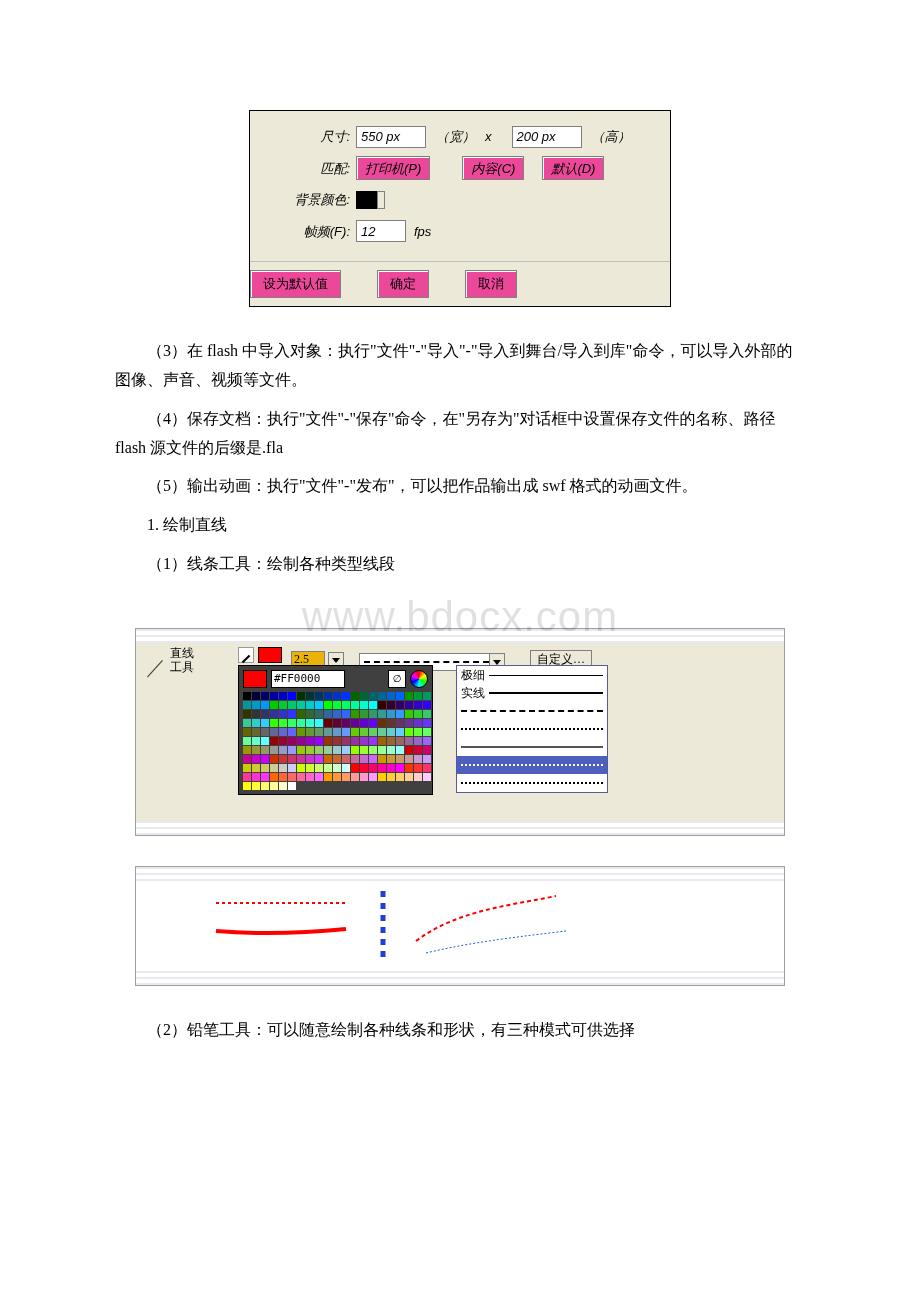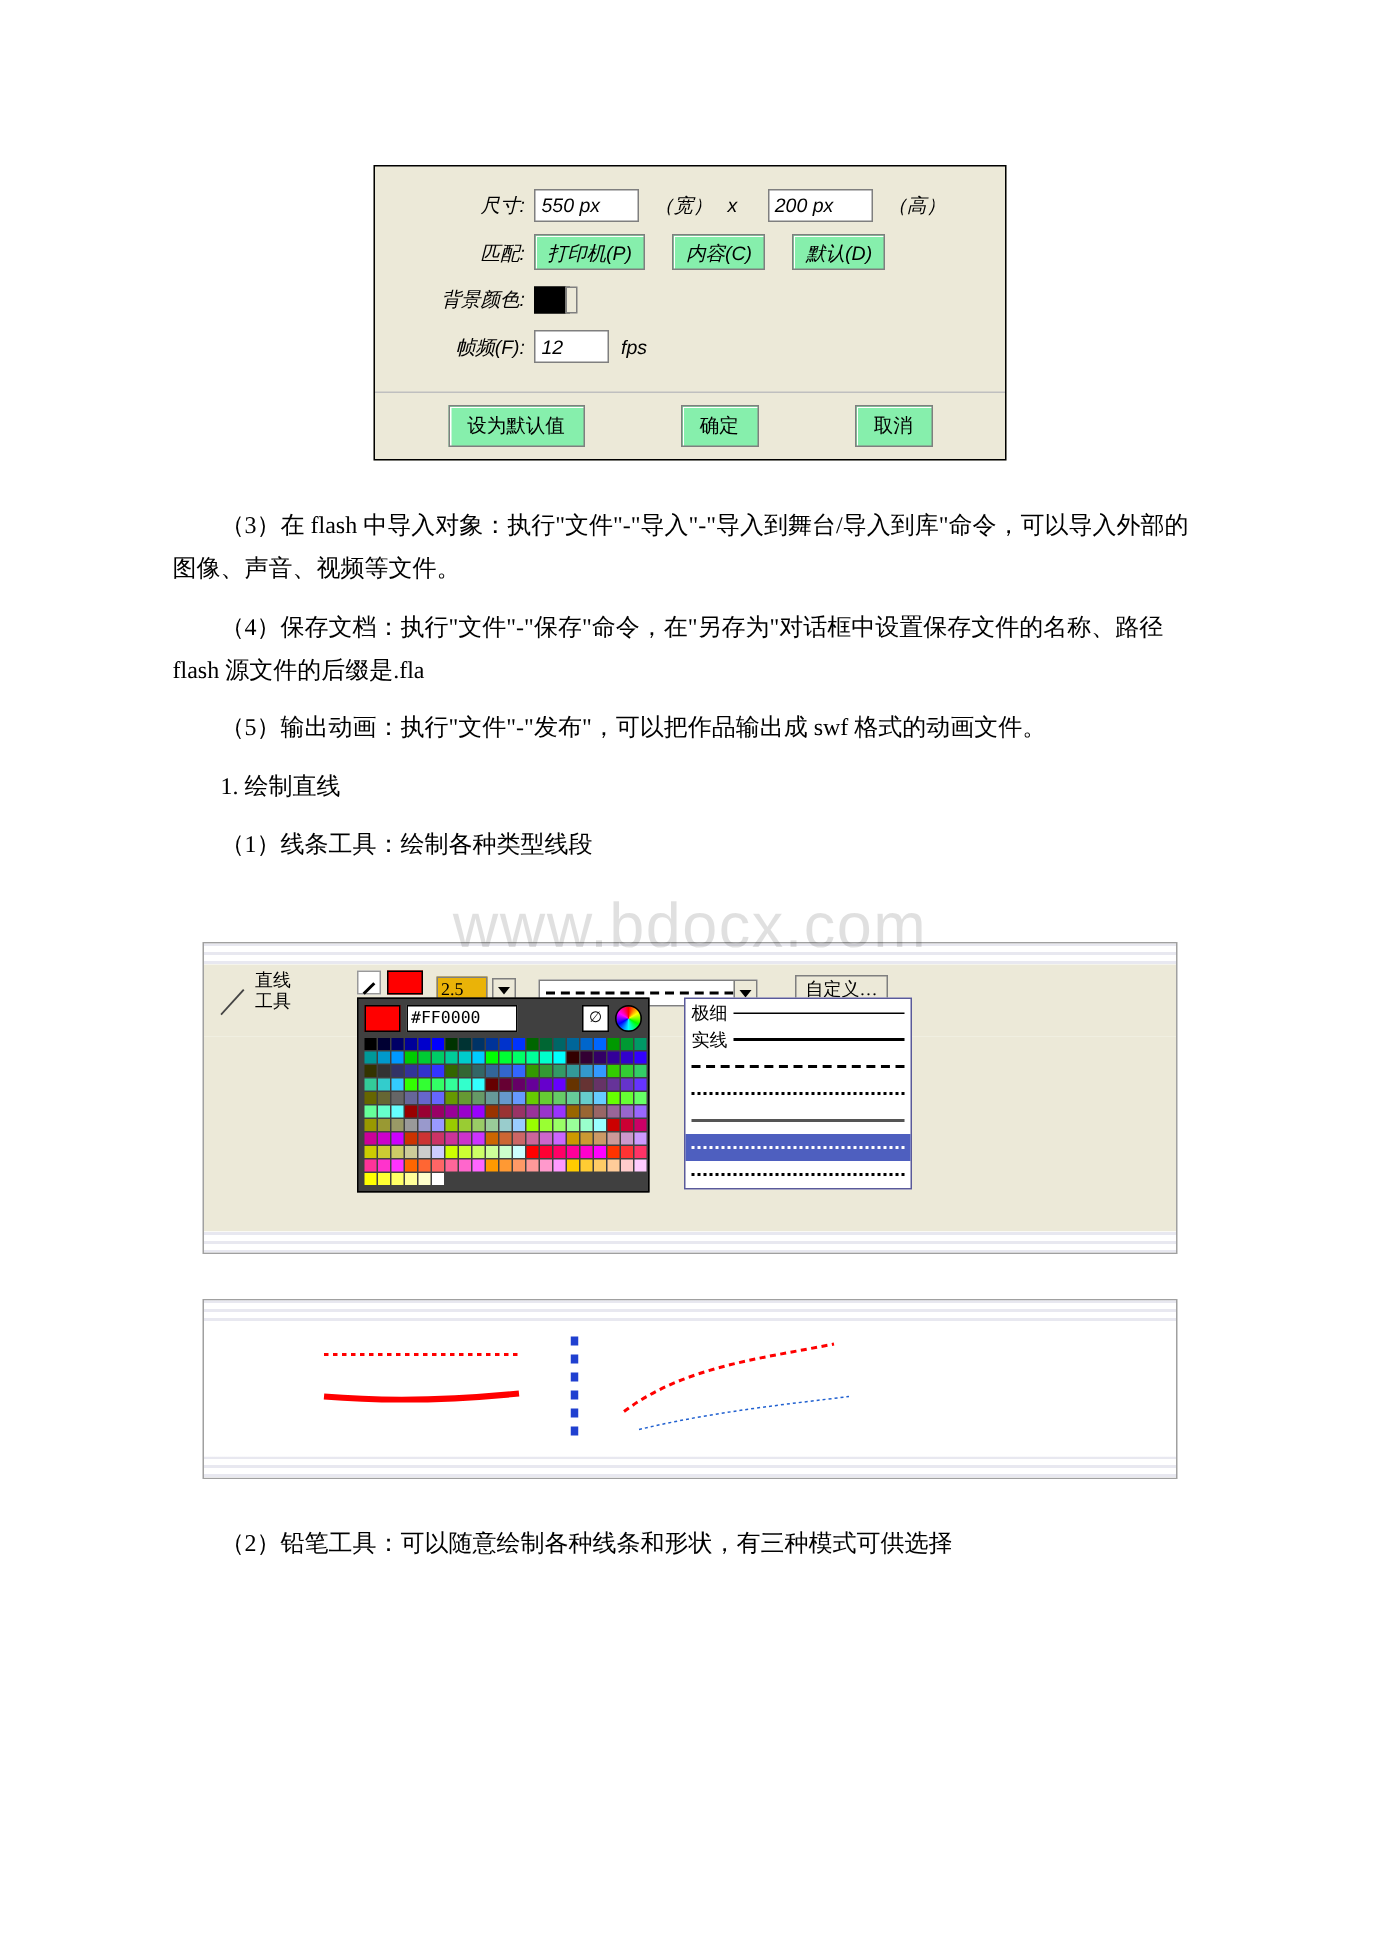--- a/index.html
+++ b/index.html
@@ -48,21 +48,21 @@
   .inbox {
     background: #fff;
     border: 1px solid #7f7f7f;
     padding: 1px 4px;
     height: 18px;
     display: inline-flex;
     align-items: center;
   }
   .btn {
     border: 1px solid #7f7f7f;
-    background: #86efac;
+    background: #ec4899;
     padding: 1px 8px;
     height: 20px;
     display: inline-flex;
     align-items: center;
     box-shadow: inset 1px 1px 0 #fff;
   }
   .btn-big {
     padding: 2px 12px;
     height: 22px;
   }
@@ -102,22 +102,21 @@
     margin-left: 6px;
   }
   .tri-down {
     width: 0; height: 0;
     border-left: 4px solid transparent;
     border-right: 4px solid transparent;
     border-top: 5px solid #000;
   }
   .dlg-footer {
     display: flex;
-    justify-content: center;
-    gap: 64px;
+    gap: 36px;
     padding: 8px 0;
     border-top: 1px solid #bfbfbf;
   }
   
   p.body {
     margin: 10px 0;
     text-indent: 2em;
   }
   .watermark {
     pointer-events: none;
@@ -284,21 +283,21 @@
         <span class="dlg-lbl">尺寸:</span>
         <span class="inbox" style="width:60px">550 px</span>
         <span style="margin:0 10px">（宽）</span>
         <span>x</span>
         <span class="inbox" style="width:60px;margin-left:20px">200 px</span>
         <span style="margin-left:10px">（高）</span>
       </div>
       <div class="dlg-row">
         <span class="dlg-lbl">匹配:</span>
         <span class="btn">打印机(P)</span>
-        <span class="btn" style="margin-left:18px">内容(C)</span>
+        <span class="btn" style="margin-left:32px">内容(C)</span>
         <span class="btn" style="margin-left:18px">默认(D)</span>
       </div>
       <div class="dlg-row">
         <span class="dlg-lbl">背景颜色:</span>
         <span class="color-swatch"></span>
       </div>
       <div class="dlg-row">
         <span class="dlg-lbl">帧频(F):</span>
         <span class="inbox" style="width:40px">12</span>
         <span style="margin-left:8px">fps</span>

